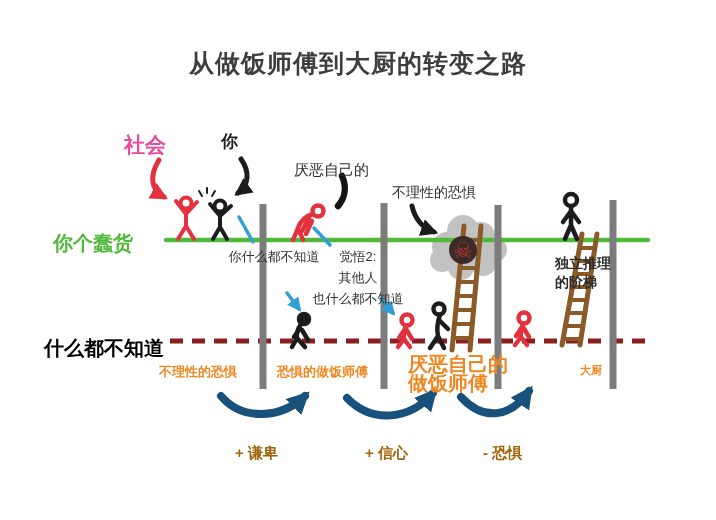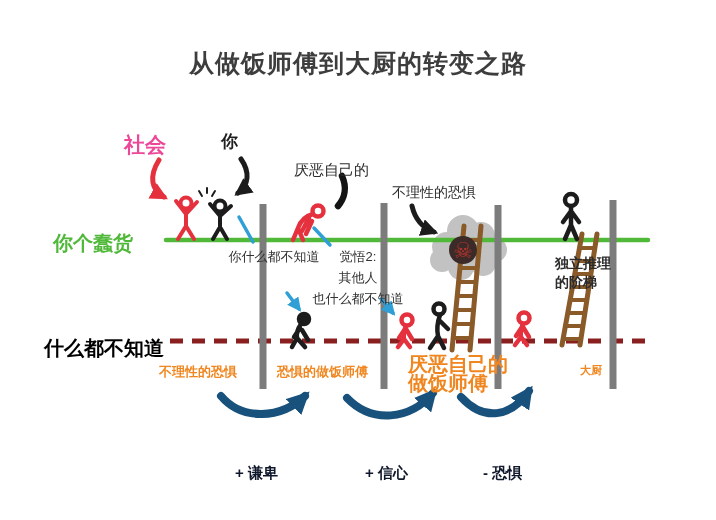--- a/index.html
+++ b/index.html
@@ -21,21 +21,21 @@
   .lbl-fear{left:392px;top:184px;font-size:14px;font-weight:500;color:#2c2c2c;}
   .lbl-ladder{left:518px;top:254px;font-size:14px;font-weight:700;color:#2c2c2c;line-height:19px;margin-left:37px;}
   .realize{position:absolute;text-align:center;font-size:13px;color:#333;line-height:21px;width:100px;}
   .realize1{left:224px;top:246px;}
   .realize2{left:308px;top:246px;}
   .stage{position:absolute;font-weight:700;color:#f0861f;white-space:nowrap;}
   .stage1{left:159px;top:363px;font-size:13px;}
   .stage2{left:277px;top:363px;font-size:13px;}
   .stage3{left:408px;top:355px;font-size:20px;line-height:19px;}
   .stage4{left:540px;top:363px;font-size:11px;margin-left:40px;}
-  .trans{position:absolute;font-size:15px;font-weight:700;color:#0f172a;white-space:nowrap;margin-top:20px;}
+  .trans{position:absolute;font-size:15px;font-weight:700;color:#a16207;white-space:nowrap;}
   .trans1{left:235px;top:444px;}
   .trans2{left:365px;top:444px;}
   .trans3{left:483px;top:444px;}
 </style>
 </head>
 <body>
 
 <div class="canvas">
 
   <svg class="overlay" width="716" height="520" viewBox="0 0 716 520">

